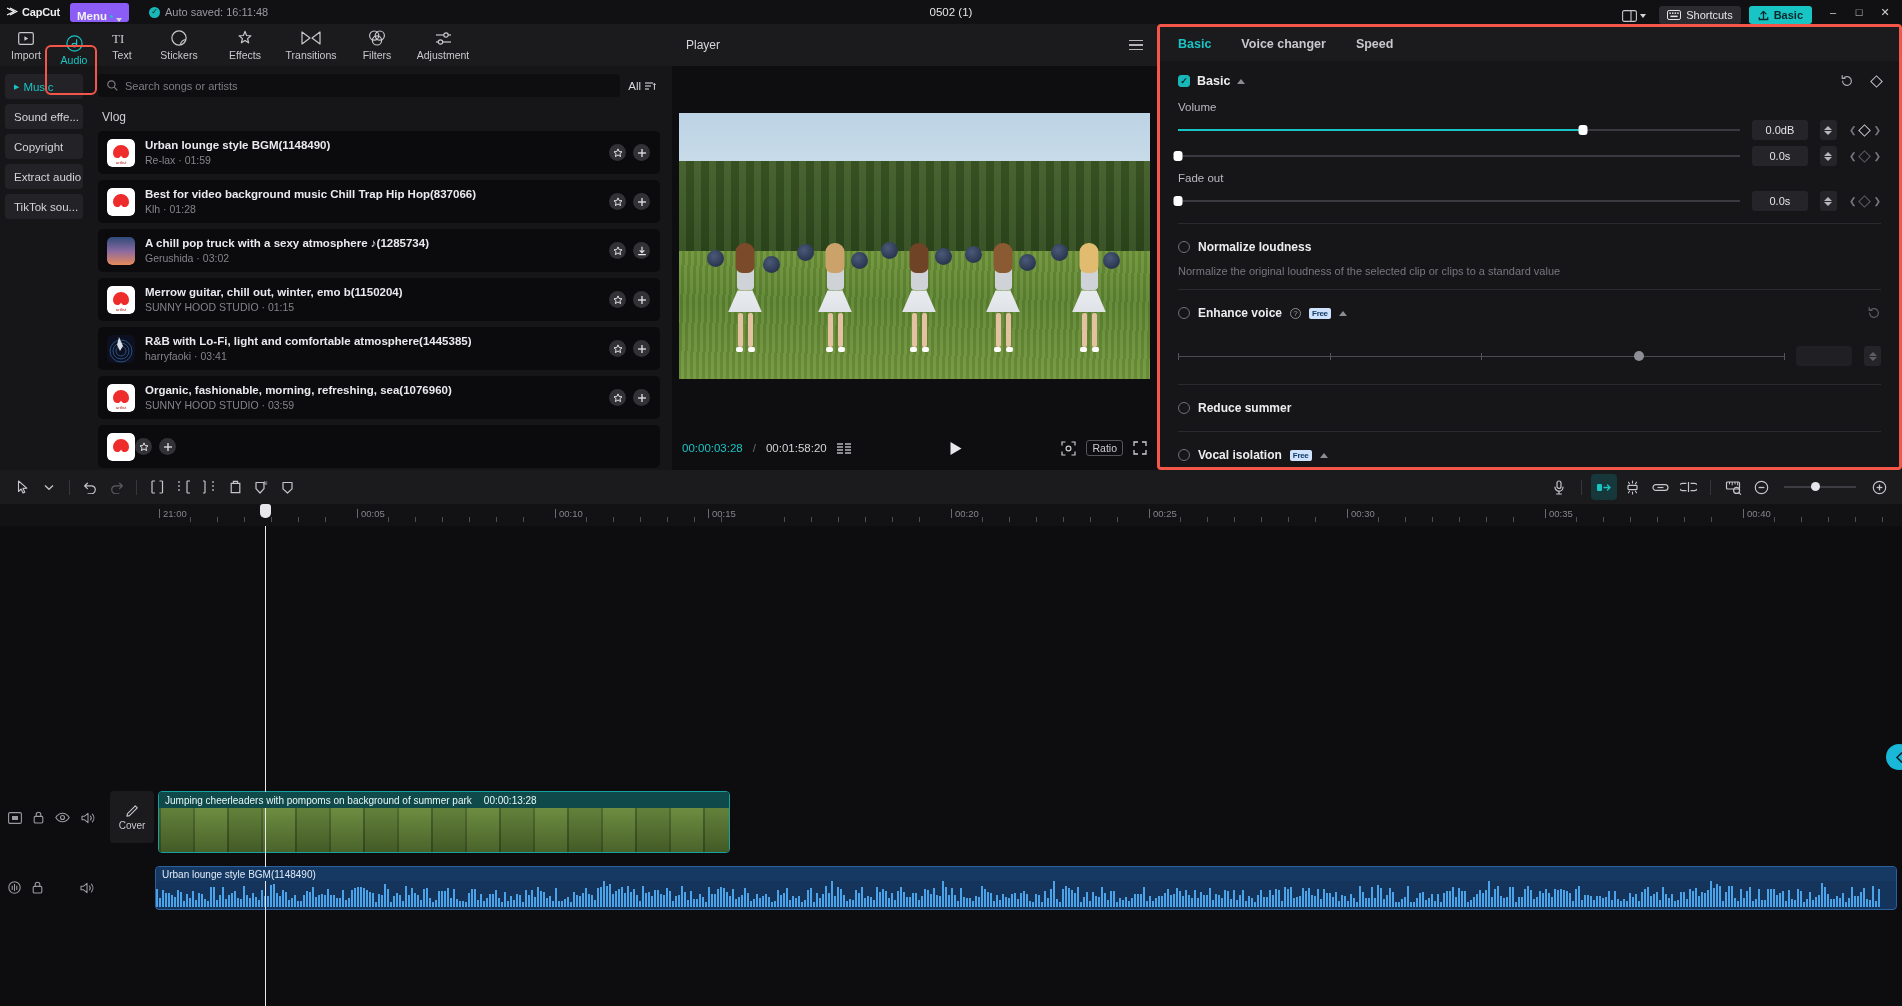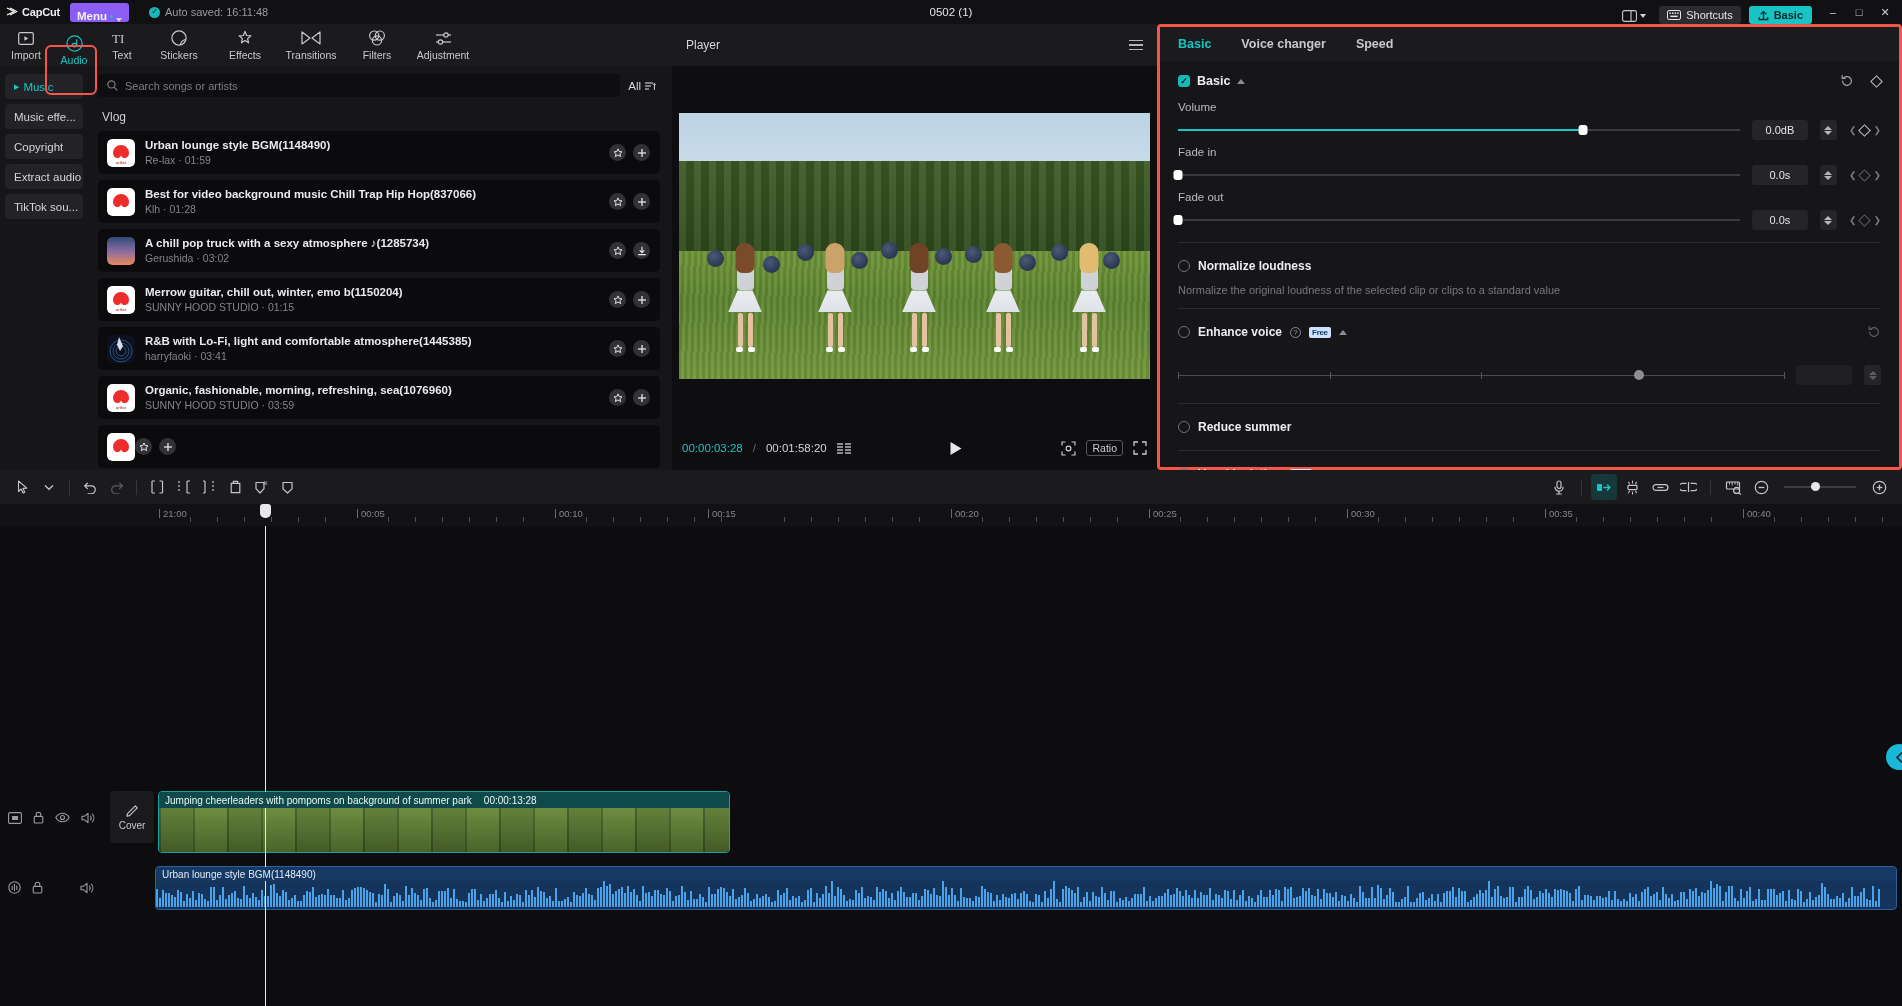--- a/index.html
+++ b/index.html
@@ -413,21 +413,21 @@
     <div class="navtab-highlight"></div>
   </div>
 
   <div class="leftpanel">
     <div class="side-cats">
       <div class="cat active">
         <span class="arr">▶</span>
         <span>Music</span>
       </div>
       <div class="cat">
-        <span>Music effe...</span>
+        <span>Sound effe...</span>
       </div>
       <div class="cat">
         <span>Copyright</span>
       </div>
       <div class="cat">
         <span>Extract audio</span>
       </div>
       <div class="cat">
         <span>TikTok sou...</span>
       </div>
@@ -812,21 +812,20 @@
             </span>
           <span class="kf">
             <span>❮</span>
             <span class="diamond"></span>
             <span>❯</span>
           </span>
         </div>
       </div>
 
       <div class="row">
-        <div class="rlabel">Fade in</div>
         <div class="sliderline">
           <span class="strack">
             <span class="sfill" style="width:0%"></span>
             <span class="sknob" style="left:0%"></span>
           </span>
           <span class="valbox">0.0s</span>
           <span class="stepper">
               <i class="up"></i>
               <i class="dn"></i>
             </span>

